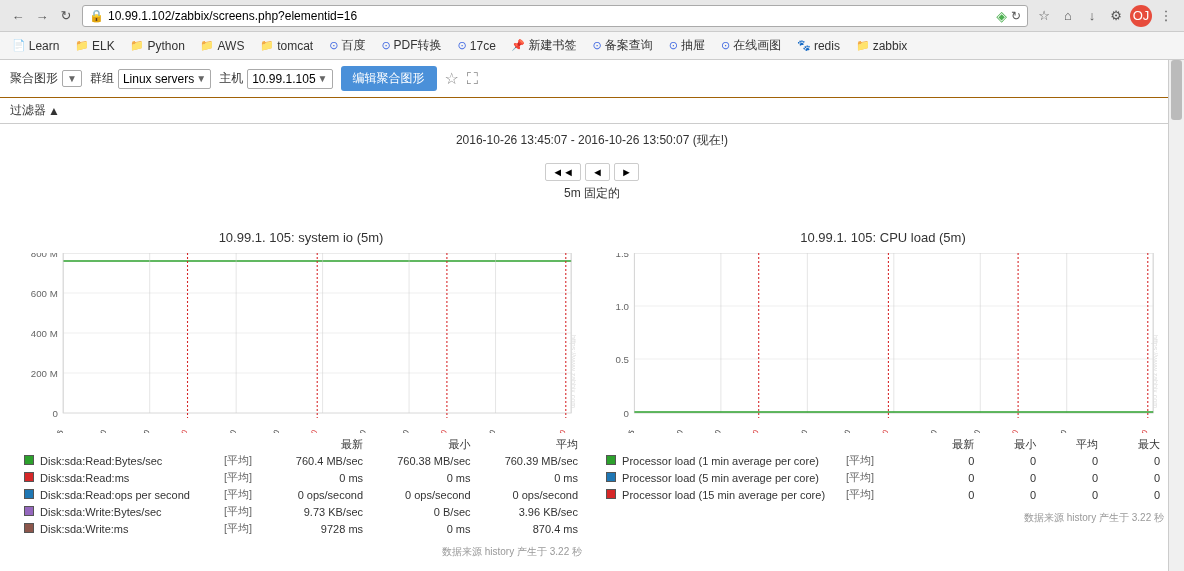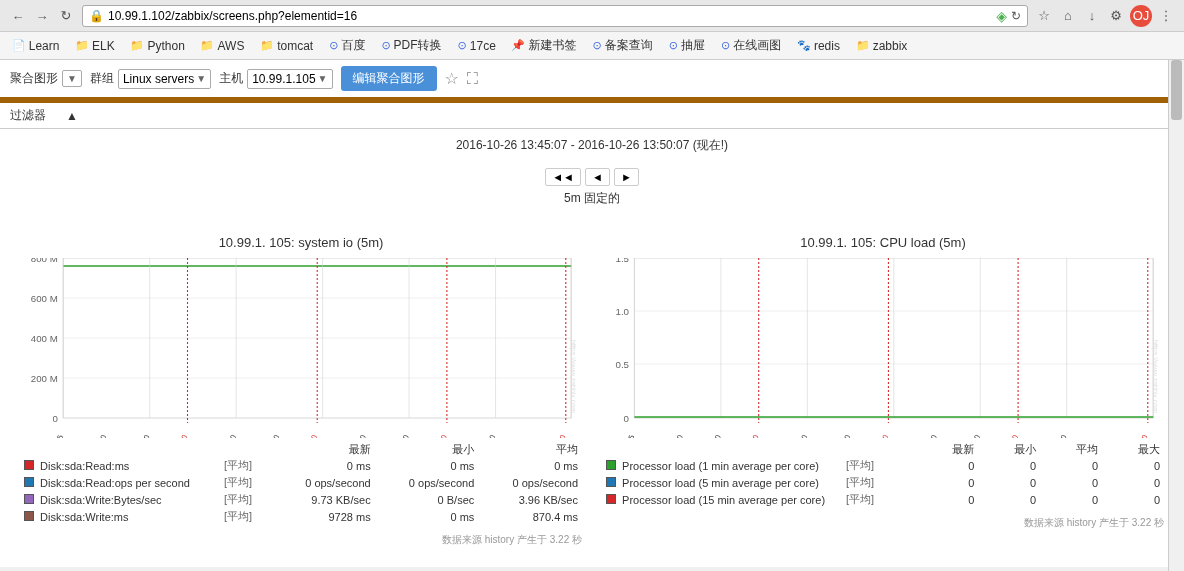--- a/index.html
+++ b/index.html
@@ -57,21 +57,21 @@
       white-space: nowrap;
       font-size: 12px;
       color: #333;
     }
     .bookmark-icon { font-size: 11px; }
     .bookmark-folder { color: #f0a030; }
 
     
     .zabbix-toolbar {
       background: white;
-      border-bottom: 6px solid #a16207;
+      border-bottom: 1px solid #a16207;
       padding: 6px 10px;
       display: flex;
       align-items: center;
       gap: 8px;
     }
     .toolbar-group {
       display: flex; align-items: center; gap: 4px;
     }
     .toolbar-label {
       color: #333; font-size: 12px;
@@ -98,21 +98,21 @@
     .toolbar-star { color: #888; font-size: 16px; cursor: pointer; }
     .toolbar-expand { color: #888; font-size: 16px; cursor: pointer; }
 
     
     .filter-section {
       background: white;
       border-bottom: 1px solid #ccc;
       padding: 4px 10px;
     }
     .filter-header {
-      display: flex; align-items: center; gap: 20px;
+      display: flex; align-items: center; gap: 2px;
       font-size: 12px; color: #333; cursor: pointer;
     }
 
     
     .time-range-section {
       background: white;
       padding: 8px 0;
       text-align: center;
     }
     .time-range-text {
@@ -388,20 +388,30 @@
         <thead>
           <tr>
             <th style="text-align:left;width:200px;"></th>
             <th></th>
             <th>最新</th>
             <th>最小</th>
             <th>平均</th>
           </tr>
         </thead>
         <tbody id="chart1-legend-body">
+        <tr>
+    <td>
+      <span style="display:inline-block;width:10px;height:10px;background:#2ca02c;border:1px solid #555;margin-right:3px;"></span>
+      <span>Disk:sda:Read:Bytes/sec</span>
+    </td>
+    <td style="color:#666;">[平均]</td>
+    <td style="text-align:right;">760.4 MB/sec</td>
+    <td style="text-align:right;">760.38 MB/sec</td>
+    <td style="text-align:right;">760.39 MB/sec</td>
+  </tr>
             <tr>
     <td>
       <span style="display:inline-block;width:10px;height:10px;background:#d62728;border:1px solid #555;margin-right:3px;"></span>
       <span>Disk:sda:Read:ms</span>
     </td>
     <td style="color:#666;">[平均]</td>
     <td style="text-align:right;">0 ms</td>
     <td style="text-align:right;">0 ms</td>
     <td style="text-align:right;">0 ms</td>
   </tr>

